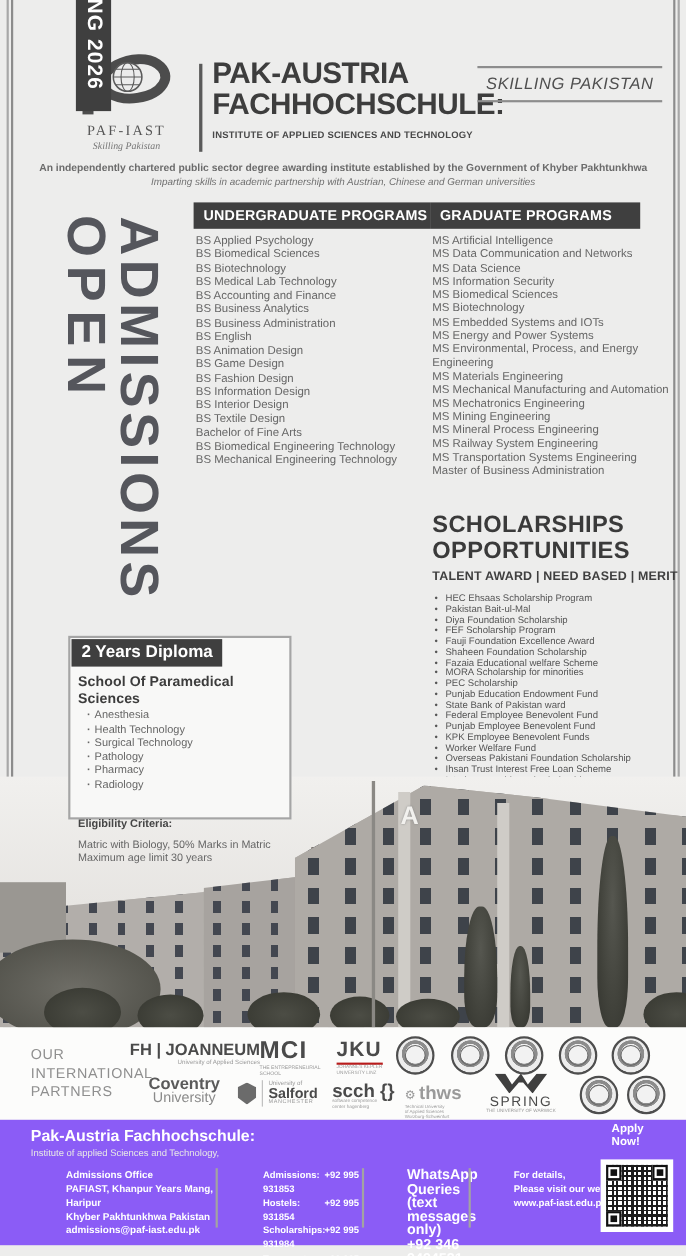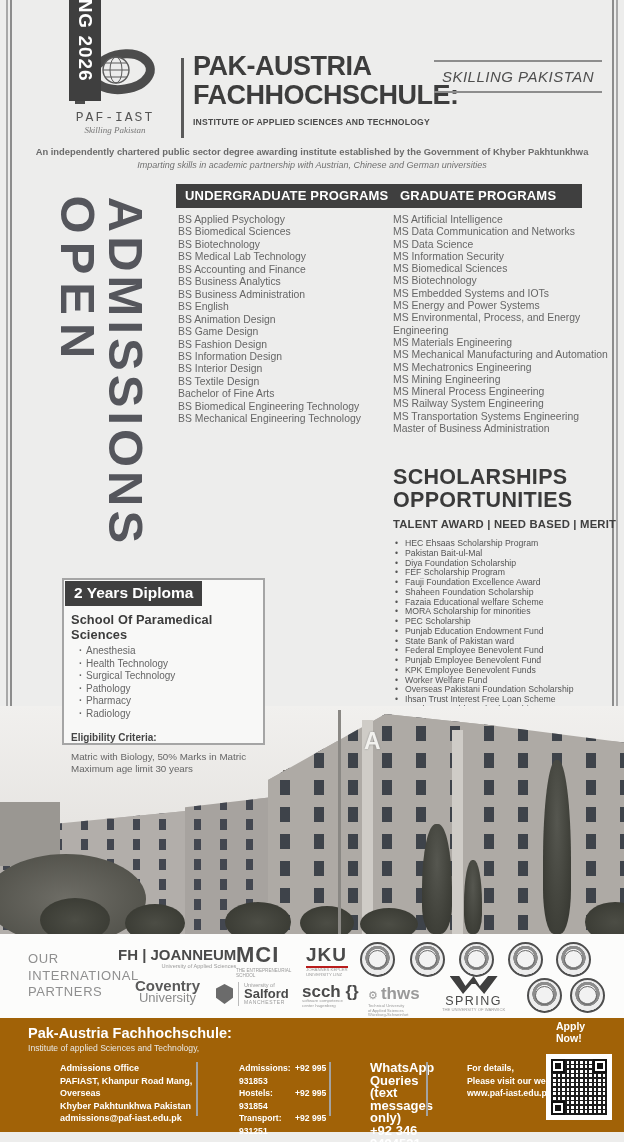--- a/index.html
+++ b/index.html
@@ -2,21 +2,21 @@
 <html><head>
 <meta charset="utf-8">
 <style>
   html,body{margin:0;padding:0;background:#d9d9d9;}
   *{box-sizing:border-box;font-family:"Liberation Sans",sans-serif;}
   #stage{position:relative;width:624px;height:1142px;background:#ededec;overflow:hidden;outline:1px solid #bdbdbd;margin:0 auto;}
   .abs{position:absolute;}
   
   .vline{position:absolute;top:0;height:712px;width:2px;background:#9a9a9a;}
   
-  .logo-acronym{font-family:Liberation Mono, monospace;font-size:13px;letter-spacing:2px;color:#555;}
+  .logo-acronym{font-family:Liberation Serif, serif;font-size:13px;letter-spacing:2px;color:#555;}
   .logo-script{font-family:"Liberation Serif",serif;font-style:italic;font-size:9px;color:#777;}
   .hdr-div{position:absolute;left:181px;top:58px;width:3px;height:80px;background:#5a5a5a;}
   .title1{font-size:27px;font-weight:bold;color:#3d3d3d;line-height:29px;letter-spacing:-0.5px;}
   .title-sub{font-size:8.6px;font-weight:bold;color:#4a4a4a;margin-top:7px;letter-spacing:0.2px;}
   .skilling{position:absolute;left:434px;top:60px;width:168px;border-top:2px solid #8d8d8d;border-bottom:2px solid #8d8d8d;padding:6px 0;text-align:center;font-style:italic;font-size:15px;color:#4f4f4f;letter-spacing:0.5px;}
   .intro{position:absolute;left:0;top:146px;width:624px;text-align:center;}
   .intro-l1{font-size:9.4px;font-weight:bold;color:#6b6b6b;}
   .intro-l2{font-size:9px;font-style:italic;color:#707070;margin-top:3px;}
   
   .vword{position:absolute;text-align:center;font-weight:bold;color:#55565c;transform:rotate(90deg);}
@@ -32,21 +32,21 @@
   .schlist{margin-top:9px;}
   .schlist .item{font-size:8.7px;line-height:9.75px;color:#555;padding-left:12px;position:relative;}
   .schlist .item::before{content:"•";position:absolute;left:2px;}
   
   .dipbox{position:absolute;left:62px;top:578px;width:203px;height:167px;border:2px solid #a5a5a5;background:#f8f8f7;z-index:5;}
   .dip-hd{display:inline-block;background:#3f3f3f;color:#fff;font-size:15.5px;font-weight:bold;padding:3px 9px 4px;margin:1px 0 0 1px;}
   .dip-school{font-size:12.8px;font-weight:bold;color:#3c3c3c;margin:6px 7px 3px;letter-spacing:0.1px;}
   .diplist{margin-left:15px;}
   .diplist .item{font-size:10px;line-height:12.6px;color:#666;position:relative;padding-left:7px;}
   .diplist .item::before{content:"·";position:absolute;left:0;font-weight:bold;}
-  .dip-elig{font-size:10px;font-weight:bold;color:#454545;margin:11px 7px 0;}
+  .dip-elig{font-size:10px;font-weight:bold;color:#454545;margin:23px 7px 0;}
   .dip-line{font-size:9.8px;color:#666;margin:0 7px;line-height:12px;}
   .dip-line.first{margin-top:8px;}
   
   .photo{position:absolute;left:0;top:706px;width:624px;height:228px;overflow:hidden;background:linear-gradient(#f1f0ee 0%,#e6e4e1 55%,#d3d1cd 100%);z-index:1;}
   .bldg{position:absolute;}
   .win-lg{background-image:repeating-linear-gradient(180deg,var(--wall) 0 12px,transparent 12px 27px),repeating-linear-gradient(90deg,transparent 0 12px,#3e434a 12px 22px,transparent 22px 34px);}
   .win-sm{background-image:repeating-linear-gradient(180deg,var(--wall) 0 9px,transparent 9px 20px),repeating-linear-gradient(90deg,transparent 0 9px,#434750 9px 16px,transparent 16px 26px);}
   .tree{position:absolute;background:radial-gradient(ellipse at 50% 35%,#565750 0%,#41423b 60%,#34352f 100%);border-radius:46% 46% 38% 38%/58% 58% 26% 26%;}
   .bush{position:absolute;background:radial-gradient(#4c4d45,#35362f);border-radius:50%;}
   .a-label{position:absolute;font-size:23px;font-weight:bold;color:#f2f1ee;text-shadow:0 0 2px #888;}
@@ -55,21 +55,21 @@
   .partners{position:absolute;left:0;top:934px;width:624px;height:84px;background:#fcfcfb;z-index:2;}
   .part-h{position:absolute;left:28px;top:17px;font-size:13px;color:#8f8f8f;letter-spacing:0.6px;line-height:16.5px;}
   .plogo{position:absolute;color:#4a4a4a;}
   .plogo .big{font-weight:bold;}
   .plogo .tiny{color:#9a9a9a;line-height:1.15;}
   .seal{position:absolute;width:35px;height:35px;border-radius:50%;border:2px solid #4e4e4e;background:radial-gradient(circle at 50% 45%,#f2f2f2 0 38%,#8c8c8c 40% 52%,#ededed 54% 72%,#5a5a5a 74% 100%);}
   .seal::after{content:"";position:absolute;inset:6px;border-radius:50%;border:1px solid #6a6a6a;}
   .crest{width:17px;height:20px;background:#6b6b6b;clip-path:polygon(50% 0,100% 22%,100% 68%,50% 100%,0 68%,0 22%);}
   .wmark{width:48px;height:18px;background:#3f3f3f;clip-path:polygon(0 0,20% 0,33% 55%,50% 0,50% 0,63% 55%,80% 0,100% 0,72% 100%,54% 45%,46% 45%,28% 100%);}
   
-  .footer{position:absolute;left:0;top:1018px;width:624px;height:114px;background:#a16207;color:#fff;z-index:3;}
+  .footer{position:absolute;left:0;top:1018px;width:624px;height:114px;background:#8b5cf6;color:#fff;z-index:3;}
   .f-title{position:absolute;left:28px;top:7px;font-size:14.5px;font-weight:bold;}
   .f-sub{position:absolute;left:28px;top:25px;font-size:8.6px;color:#e8e8e6;}
   .f-block{position:absolute;top:44px;font-size:9px;font-weight:bold;line-height:12.6px;margin-left:32px;}
   .fdiv{position:absolute;top:44px;height:54px;width:1.5px;background:#a3a3a1;}
   .phrow .plabel{display:inline-block;width:56px;font-weight:bold;}
   .phrow .pvalue{font-weight:bold;}
   .phones .item{font-size:8.6px;line-height:12.6px;}
   .apply{position:absolute;left:556px;top:3px;font-size:10.5px;font-weight:bold;line-height:11.5px;}
   .qr{position:absolute;left:546px;top:36px;width:66px;height:66px;background:#fff;padding:5px;}
   .qr-in{position:relative;width:56px;height:56px;background:repeating-linear-gradient(0deg,#1c1c1c 0 2px,transparent 2px 5px,#1c1c1c 5px 6px,transparent 6px 9px),repeating-linear-gradient(90deg,#1c1c1c 0 2px,#fff 2px 5px,#1c1c1c 5px 7px,#fff 7px 9px);}
@@ -294,30 +294,31 @@
     <div class="seal" style="left:527px;top:44px;"></div>
     <div class="seal" style="left:570px;top:44px;"></div>
   </div>
 
   <div class="footer">
     <div class="f-title">Pak-Austria Fachhochschule:</div>
     <div class="f-sub">Institute of applied Sciences and Technology,</div>
 
     <div class="f-block" style="left:28px;width:162px;">
       <div>Admissions Office</div>
-      <div>PAFIAST, Khanpur Road Mang, Overseas</div>
+      <div>PAFIAST, Khanpur Years Mang, Haripur</div>
       <div>Khyber Pakhtunkhwa Pakistan</div>
       <div>admissions@paf-iast.edu.pk</div>
     </div>
 
     <div class="fdiv" style="left:196px;"></div>
 
     <div class="f-block phones" style="left:207px;width:118px;">
         <div class="item phrow"><span class="plabel">Admissions:</span><span class="pvalue">+92 995 931853</span></div>
         <div class="item phrow"><span class="plabel">Hostels:</span><span class="pvalue">+92 995 931854</span></div>
+        <div class="item phrow"><span class="plabel">Scholarships:</span><span class="pvalue">+92 995 931984</span></div>
         <div class="item phrow"><span class="plabel">Transport:</span><span class="pvalue">+92 995 931251</span></div>
       </div>
 
     <div class="fdiv" style="left:329px;"></div>
 
     <div class="f-block" style="left:338px;width:90px;font-size:13px;">
       <div>WhatsApp Queries</div>
       <div>(text messages only)</div>
       <div>+92 346 9494531</div>
     </div>

